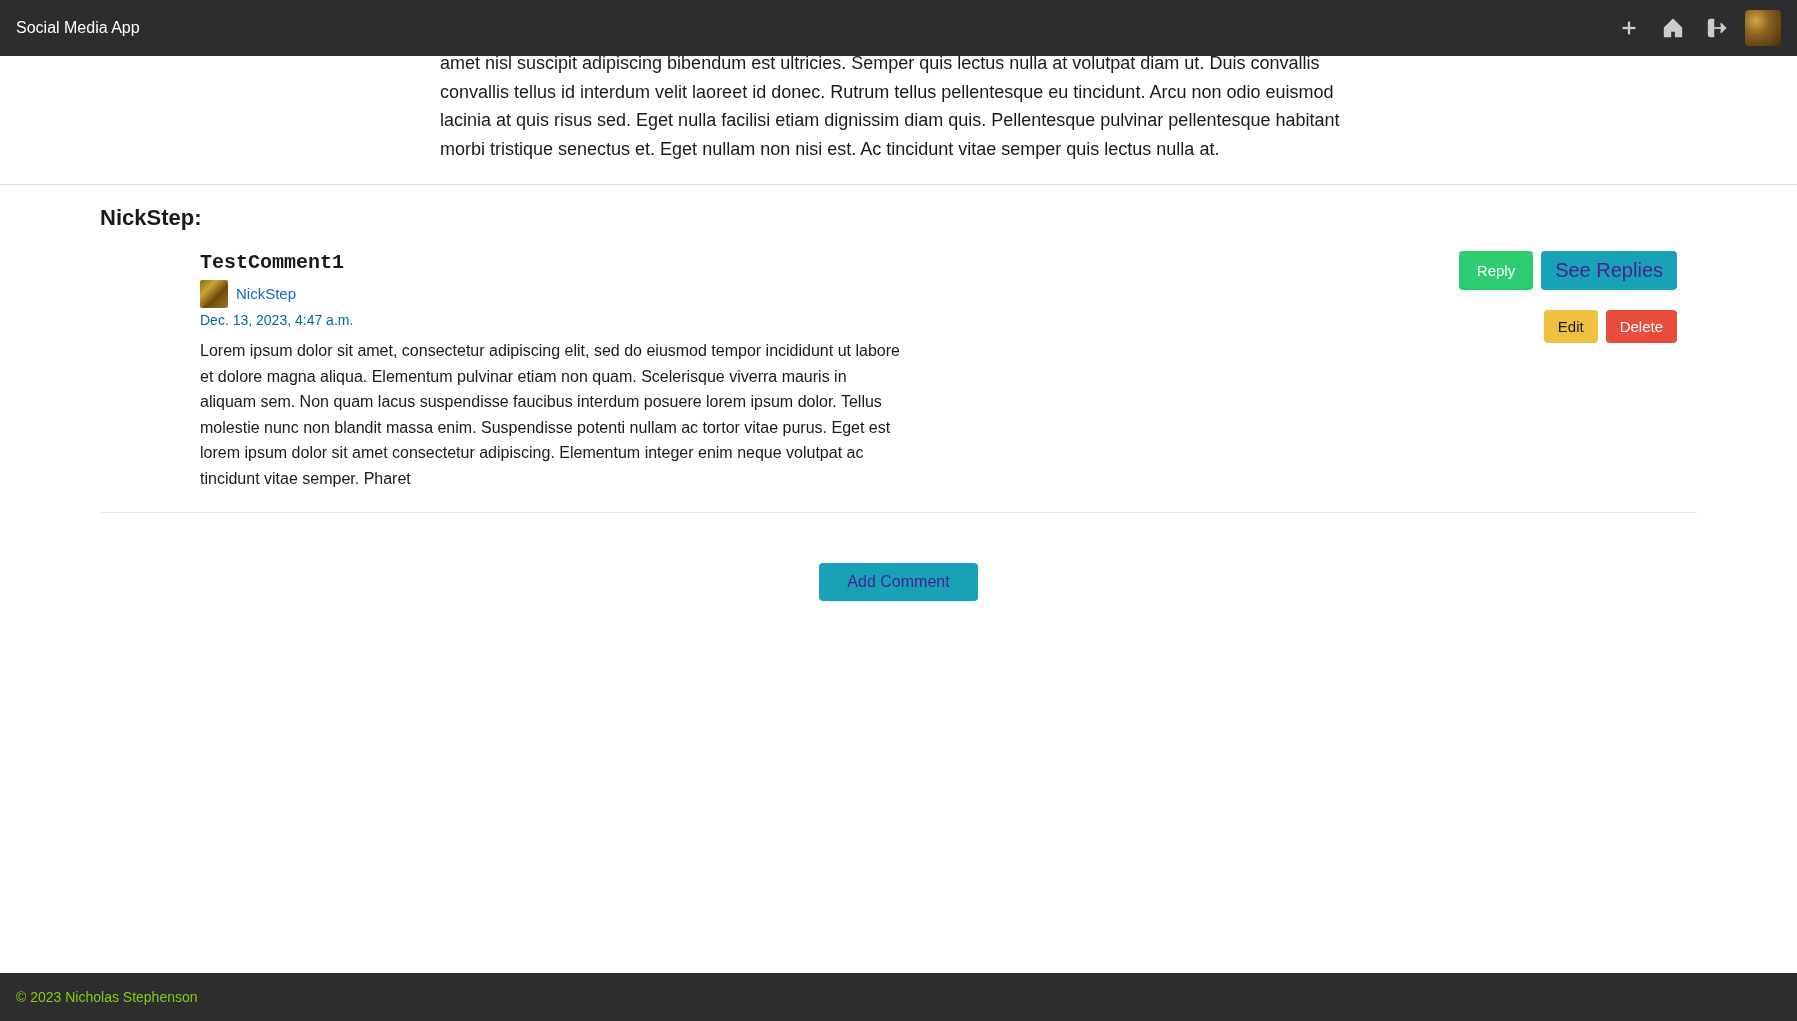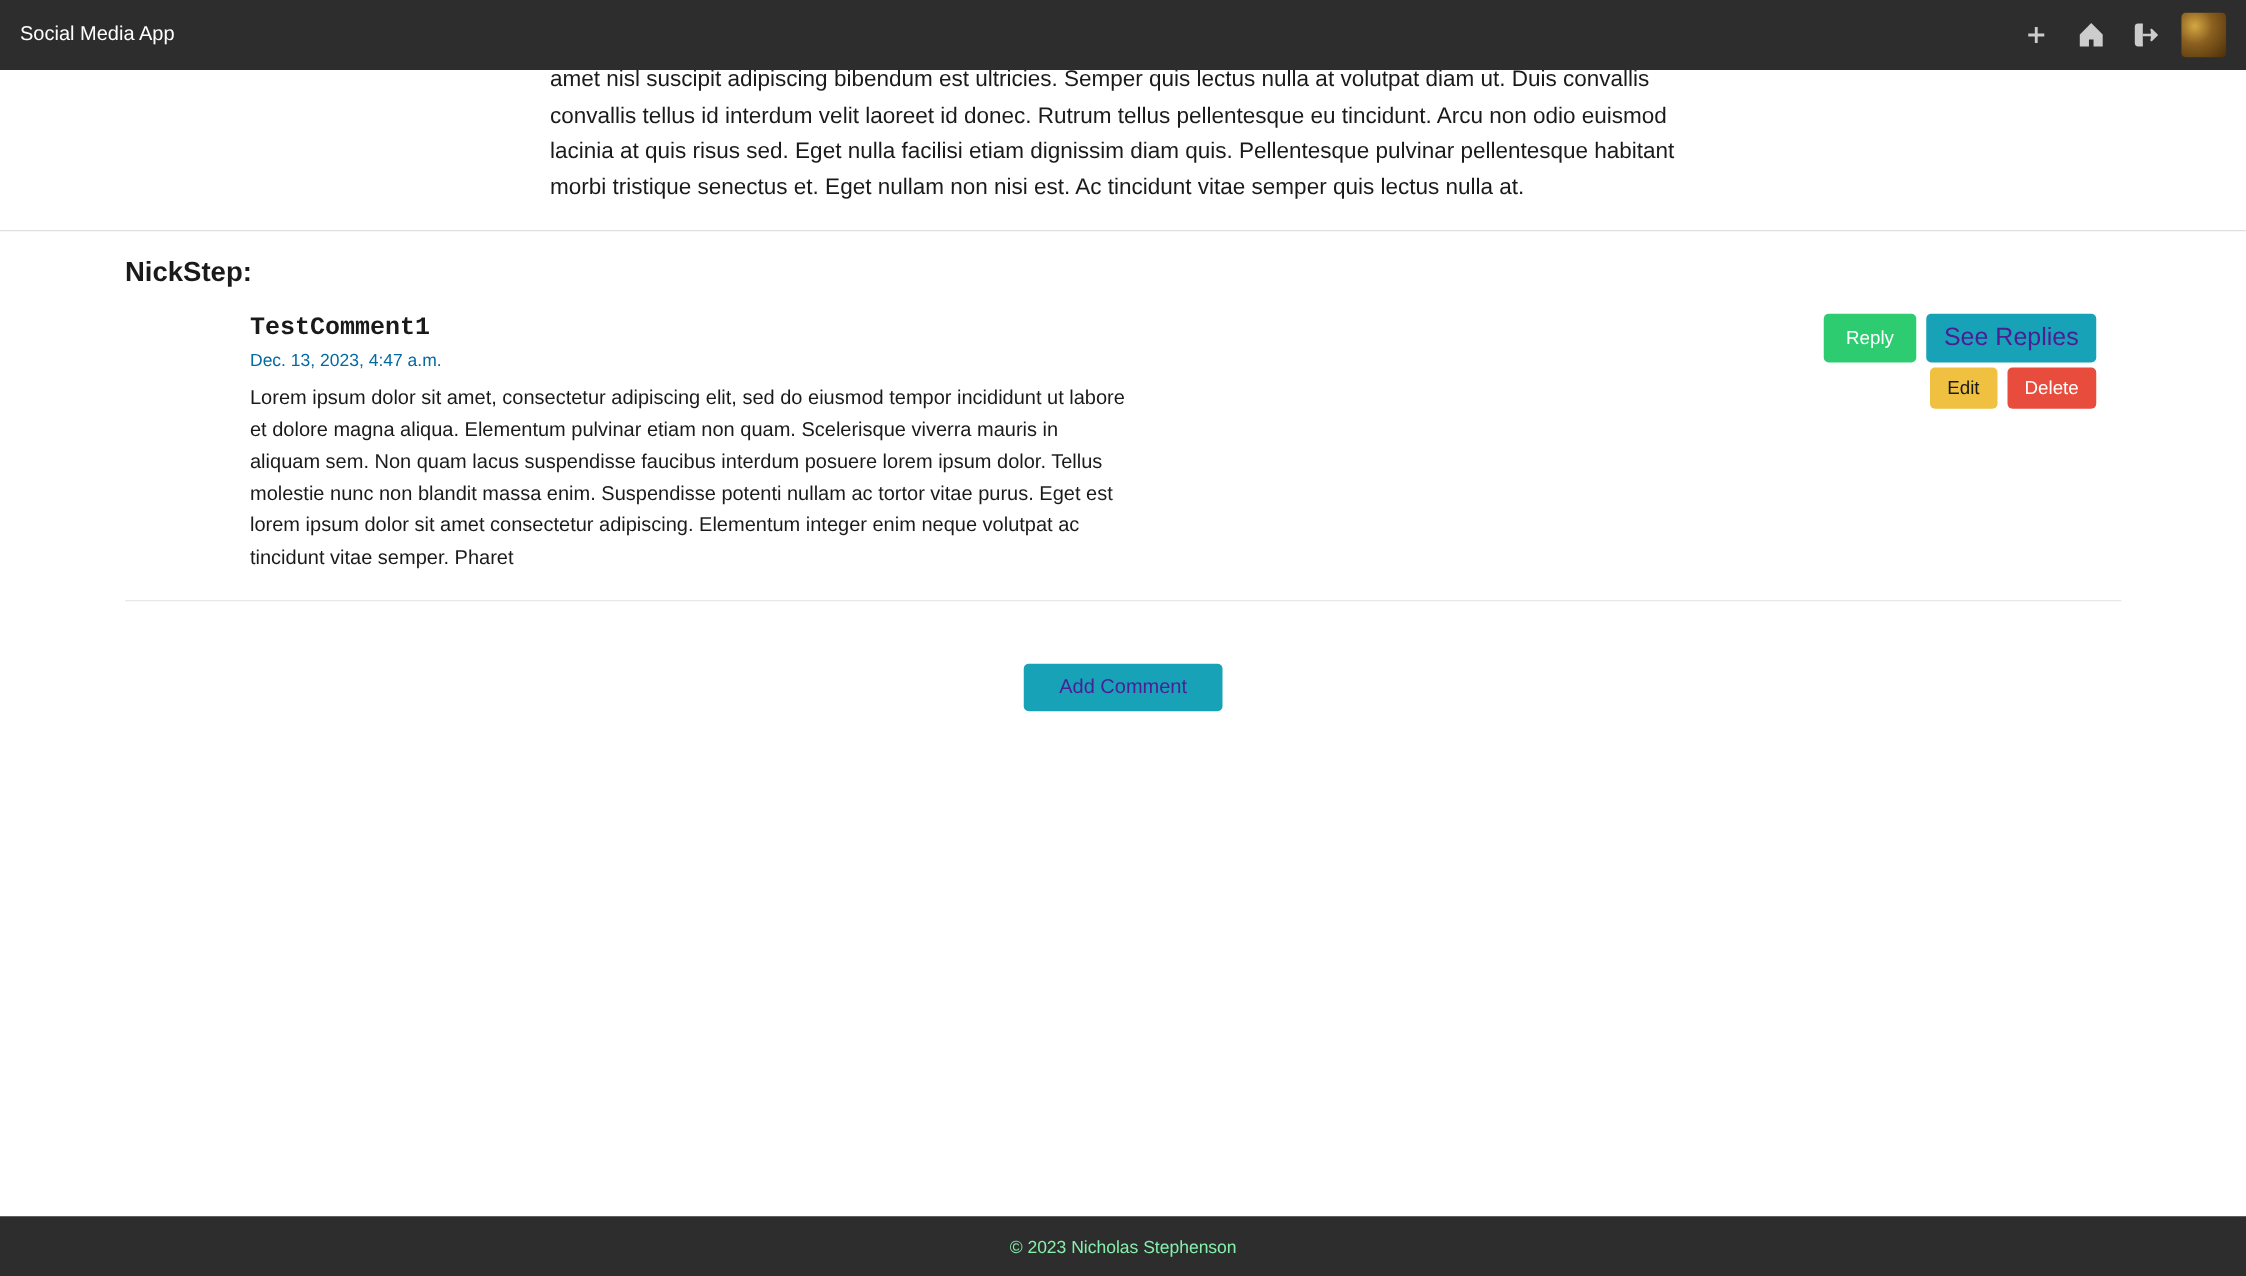--- a/index.html
+++ b/index.html
@@ -161,21 +161,21 @@
     .comment-text {
       font-size: 16px;
       line-height: 1.6;
       color: #1a1a1a;
       max-width: 700px;
     }
 
     .comment-actions {
       display: flex;
       flex-direction: column;
-      gap: 4px;
+      gap: 20px;
       align-items: flex-end;
       padding-right: 20px;
       min-width: 200px;
       flex-shrink: 0;
     }
 
     .comment-actions-row1 {
       display: flex;
       gap: 8px;
     }
@@ -243,22 +243,21 @@
       padding: 10px 28px;
       border-radius: 4px;
       font-size: 16px;
       cursor: pointer;
       font-weight: 500;
     }
 
     
     .footer {
       background-color: #2d2d2d;
-      color: #86efac;
-      text-align: center;
+      color: #84cc16;
       padding: 16px;
       font-size: 14px;
       margin-top: auto;
     }
 
     
     .icon-svg {
       width: 22px;
       height: 22px;
       fill: #cccccc;
@@ -304,20 +303,24 @@
 
   <section class="comments-section">
     <h2 class="comments-title">NickStep:</h2>
 
     <div class="comment-item">
       <div class="comment-left"></div>
 
       <div class="comment-body">
         <div class="comment-title">TestComment1</div>
 
+        <div class="comment-author-row">
+          <div class="comment-author-avatar"></div>
+          <a class="comment-author-name" href="#">NickStep</a>
+        </div>
 
         <div class="comment-date">Dec. 13, 2023, 4:47 a.m.</div>
 
         <p class="comment-text">Lorem ipsum dolor sit amet, consectetur adipiscing elit, sed do eiusmod tempor incididunt ut labore et dolore magna aliqua. Elementum pulvinar etiam non quam. Scelerisque viverra mauris in aliquam sem. Non quam lacus suspendisse faucibus interdum posuere lorem ipsum dolor. Tellus molestie nunc non blandit massa enim. Suspendisse potenti nullam ac tortor vitae purus. Eget est lorem ipsum dolor sit amet consectetur adipiscing. Elementum integer enim neque volutpat ac tincidunt vitae semper. Pharet</p>
       </div>
 
       <div class="comment-actions">
         <div class="comment-actions-row1">
           <button class="btn-reply">Reply</button>
           <button class="btn-see-replies">See Replies</button>

